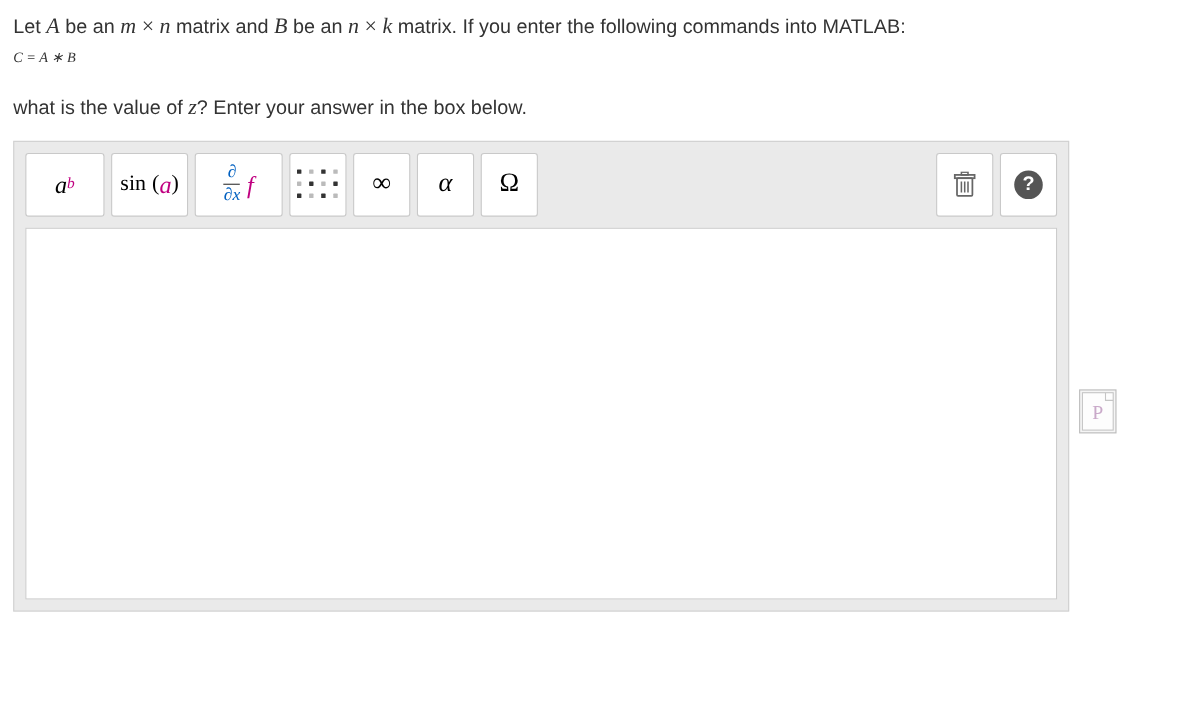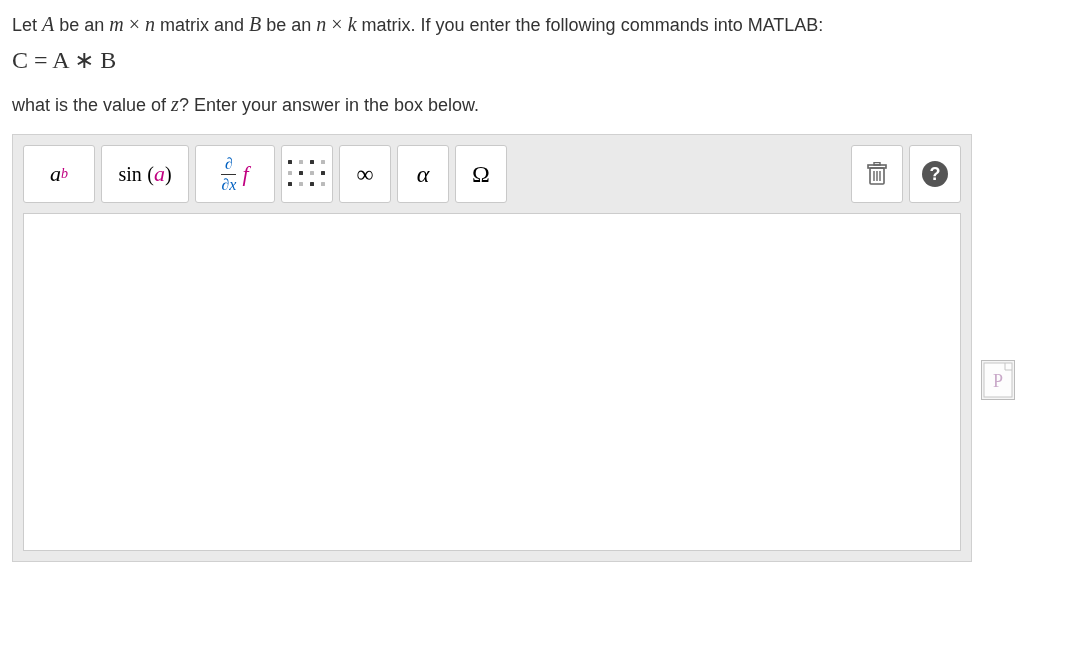--- a/index.html
+++ b/index.html
@@ -19,26 +19,27 @@
       font-family: 'Times New Roman', Times, serif;
       font-style: italic;
       font-size: 20px;
     }
     .math-op {
       font-family: 'Times New Roman', Times, serif;
       font-size: 20px;
     }
     .math-line {
       font-family: 'Times New Roman', Times, serif;
-      font-size: 24px;
+      font-size: 13px;
+      font-style: italic;
       line-height: 1.5;
       margin: 2px 0;
     }
     .prompt-line {
-      margin-top: 10px;
+      margin-top: 20px;
       margin-bottom: 14px;
     }
     .editor-wrap {
       background: #eaeaea;
       border: 1px solid #d0d0d0;
       padding: 10px;
       width: 960px;
       position: relative;
     }
     .toolbar {
@@ -132,21 +133,21 @@
 </div>
 
 <div class="editor-wrap">
   <div class="toolbar">
 
     <button class="tool-btn">
       <span class="exp-base">a</span>
         <span class="exp-sup">b</span>
     </button>
 
-    <button class="tool-btn" style="width:88px">
+    <button class="tool-btn" style="width:70px">
       <span class="sin-txt">sin</span>&nbsp;<span class="sin-txt">(</span><span class="sin-arg">a</span><span class="sin-txt">)</span>
     </button>
 
     <button class="tool-btn" style="width:80px">
       <span class="deriv-wrap">
         <span class="deriv-frac">
           <span class="deriv-num">∂</span>
           <span class="deriv-den">∂x</span>
         </span>
         <span class="deriv-f">f</span>

